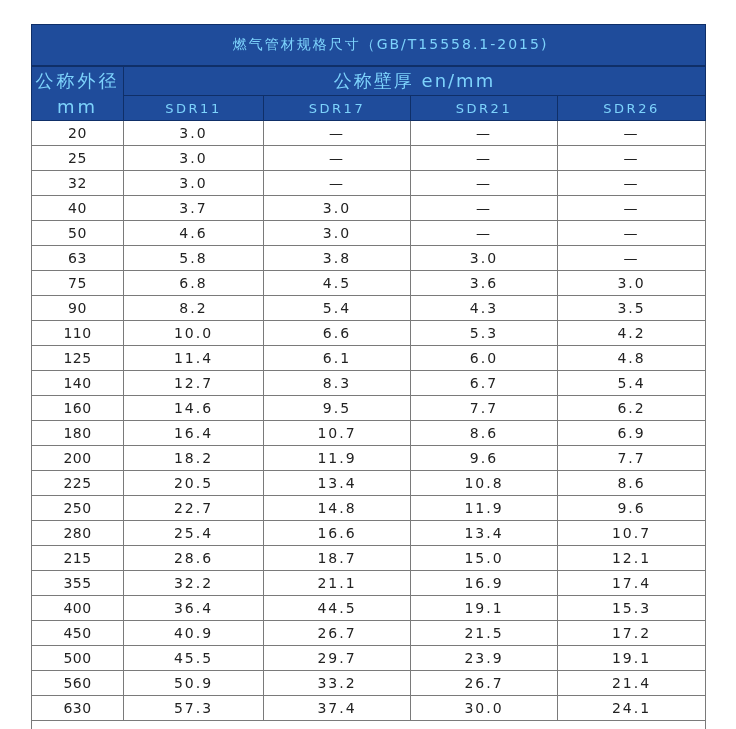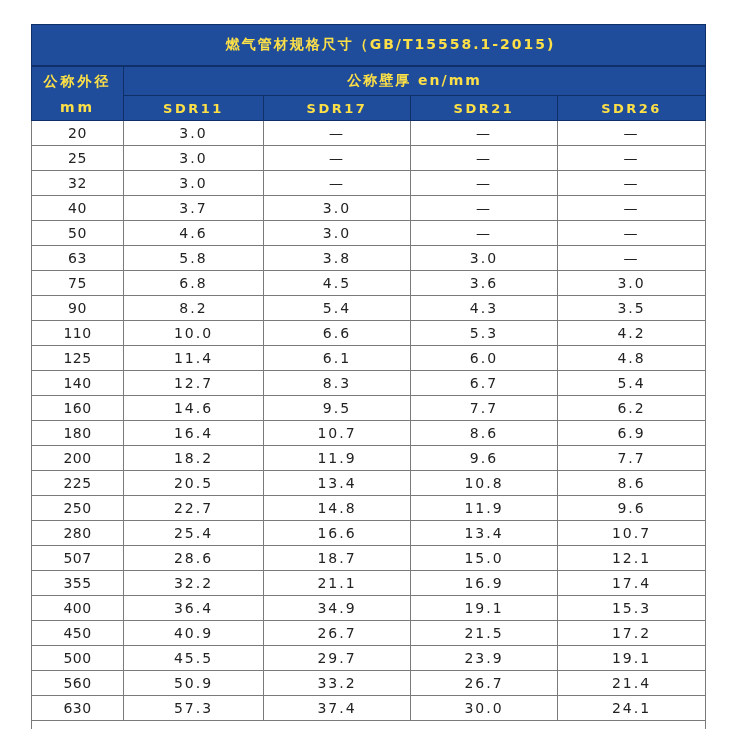--- a/index.html
+++ b/index.html
@@ -23,46 +23,46 @@
       table-layout: fixed;
     }
     .spec-table col.c0 { width: 92px; }
     .spec-table col.c1 { width: 140px; }
     .spec-table col.c2 { width: 147px; }
     .spec-table col.c3 { width: 147px; }
     .spec-table col.c4 { width: 148px; }
 
     .hdr {
       background: #1f4c9b;
-      color: #fde047;
+      color: #7dd3fc;
       text-align: center;
       padding: 0;
       border: 1px solid #0f2f68;
-      font-weight: bold;
+      font-weight: normal;
     }
     .title-cell {
       height: 40px;
       font-size: 14px;
       letter-spacing: 2px;
       border-bottom: 2px solid #0f2f68;
     }
     .title-cell span { position: relative; left: 22px; }
     .sub-cell {
       height: 28px;
-      font-size: 14px;
+      font-size: 18px;
       letter-spacing: 2px;
     }
     .sdr-cell {
       height: 24px;
       font-size: 13px;
       letter-spacing: 2.5px;
       text-align: center;
     }
     .od-head {
-      font-size: 14px;
+      font-size: 18px;
       letter-spacing: 3px;
       vertical-align: middle;
       line-height: 26px;
     }
     .od-head .unit {
       display: block;
       letter-spacing: 3px;
     }
 
     .spec-table td.d {
@@ -232,37 +232,37 @@
         <td class="d">9.6</td>
       </tr>
       <tr>
         <td class="d od">280</td>
         <td class="d">25.4</td>
         <td class="d">16.6</td>
         <td class="d">13.4</td>
         <td class="d">10.7</td>
       </tr>
       <tr>
-        <td class="d od">507</td>
+        <td class="d od">215</td>
         <td class="d">28.6</td>
         <td class="d">18.7</td>
         <td class="d">15.0</td>
         <td class="d">12.1</td>
       </tr>
       <tr>
         <td class="d od">355</td>
         <td class="d">32.2</td>
         <td class="d">21.1</td>
         <td class="d">16.9</td>
         <td class="d">17.4</td>
       </tr>
       <tr>
         <td class="d od">400</td>
         <td class="d">36.4</td>
-        <td class="d">34.9</td>
+        <td class="d">44.5</td>
         <td class="d">19.1</td>
         <td class="d">15.3</td>
       </tr>
       <tr>
         <td class="d od">450</td>
         <td class="d">40.9</td>
         <td class="d">26.7</td>
         <td class="d">21.5</td>
         <td class="d">17.2</td>
       </tr>

